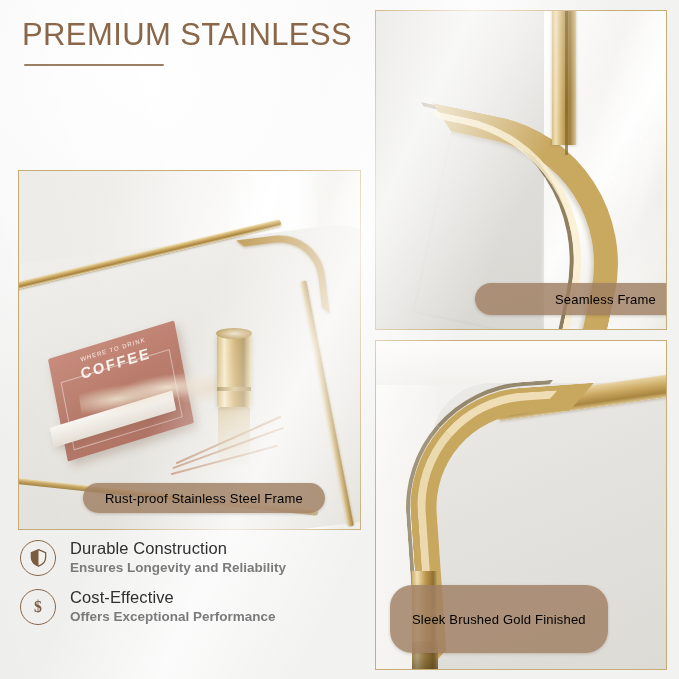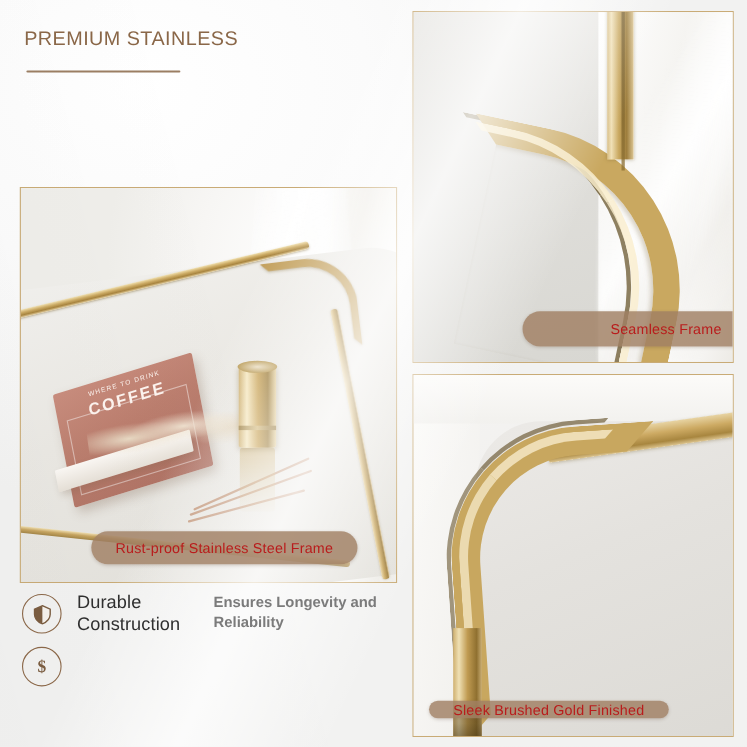--- a/index.html
+++ b/index.html
@@ -18,21 +18,21 @@
   #page::after{
     content:"";position:absolute;inset:0;pointer-events:none;
     background:
       linear-gradient(115deg, rgba(255,255,255,0) 35%, rgba(255,255,255,.75) 48%, rgba(255,255,255,0) 62%),
       linear-gradient(75deg, rgba(0,0,0,.015) 0%, rgba(0,0,0,0) 40%);
   }
 
   
   .header{position:absolute;left:22px;top:18px;width:360px;z-index:5;}
   .title{
-    color:#8a6748;font-size:18px;line-height:34px;
+    color:#8a6748;font-size:31px;line-height:34px;
     letter-spacing:.4px;font-weight:400;margin:0;
     font-family:"Liberation Sans", sans-serif;
   }
   .rule{
     width:140px;height:2px;background:#8a6748;opacity:.85;
     margin:12px 0 11px 2px;border-radius:1px;
   }
   .subtitle{
     color:#4d4d4d;font-size:17.5px;line-height:22px;font-weight:400;margin:0;
     letter-spacing:.1px;
@@ -270,39 +270,39 @@
   }
   .br-leg-dark{
     position:absolute;left:36px;top:300px;width:26px;height:42px;
     background:linear-gradient(180deg,rgba(90,70,28,.15),rgba(60,46,18,.75));
   }
 
   
   .pill{
     position:absolute;display:flex;align-items:center;
     background:rgba(160,127,99,.82);
-    color:#b91c1c;font-size:13px;letter-spacing:.2px;
+    color:#000000;font-size:13px;letter-spacing:.2px;
     border-radius:22px;z-index:8;
     box-shadow:0 1px 3px rgba(90,65,45,.25);
     margin-top:32px;
   }
   #pill-left{left:64px;bottom:16px;height:30px;padding:0 22px;}
   #pill-top{right:-12px;bottom:14px;height:32px;padding:0 22px 0 80px;border-radius:22px 0 0 22px;}
-  #pill-bottom{left:14px;bottom:16px;height:16px;padding:0 22px;}
+  #pill-bottom{left:14px;bottom:16px;height:36px;padding:16px 22px;}
 
   
   .features{position:absolute;left:20px;top:538px;width:345px;z-index:6;}
   .feature{display:flex;align-items:center;margin-bottom:10px;}
   .f-icon{
     width:34px;height:34px;flex:0 0 34px;border-radius:50%;
     border:1.4px solid #8a6748;
     display:flex;align-items:center;justify-content:center;
     margin-right:14px;color:#7a5c40;
   }
-  .f-text{display:flex;flex-direction:row;justify-content:flex-end;}
+  .f-text{display:flex;flex-direction:column;justify-content:flex-end;}
   .f-title{color:#2f2f2f;font-size:16.5px;line-height:20px;font-weight:400;letter-spacing:.1px;}
   .f-sub{color:#7b7b7b;font-size:13.5px;line-height:18px;font-weight:700;margin-top:1px;}
 </style>
 </head>
 <body>
 
 <div id="page">
 
   <div class="header">
     <h1 class="title">
@@ -393,17 +393,21 @@
         <span class="f-sub">Ensures Longevity and Reliability</span>
       </div>
     </div>
 
     <div class="feature">
       <div class="f-icon">
         <svg width="20" height="20" viewBox="0 0 24 24" aria-hidden="true">
           <text x="12" y="18" text-anchor="middle" font-family="Liberation Serif, serif" font-size="19" font-weight="700" fill="#7a5c40">$</text>
         </svg>
       </div>
+      <div class="f-text">
+        <span class="f-title">Cost-Effective</span>
+        <span class="f-sub">Offers Exceptional Performance</span>
+      </div>
     </div>
 
   </div>
 
 </div>
 
 </body></html>

